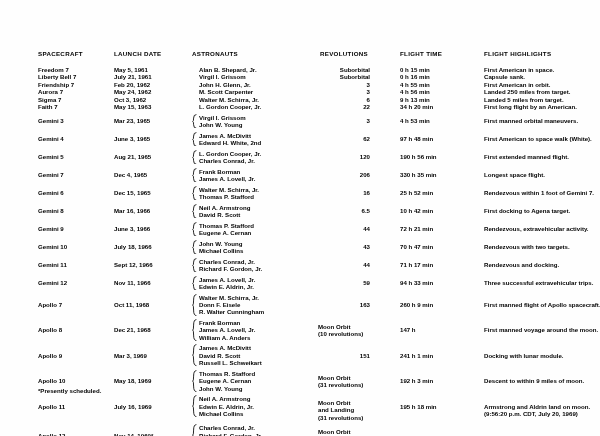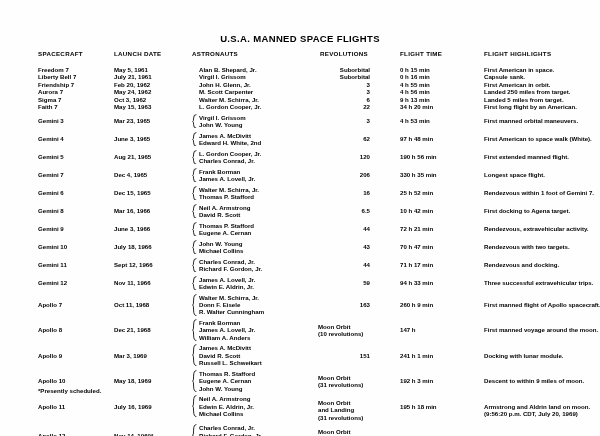--- a/index.html
+++ b/index.html
@@ -115,21 +115,20 @@
     top: 387px;
     font-size: 6.1px;
     font-weight: bold;
   }
 </style>
 </head>
 <body>
 
 <div id="sheet">
 
-  <div id="title">U.S.A. MANNED SPACE FLIGHTS</div>
 
   <table class="flights">
     <colgroup>
       <col class="c-craft">
         <col class="c-date">
         <col class="c-astro">
       <col class="c-rev">
         <col class="c-time">
         <col class="c-high">
     </colgroup>

